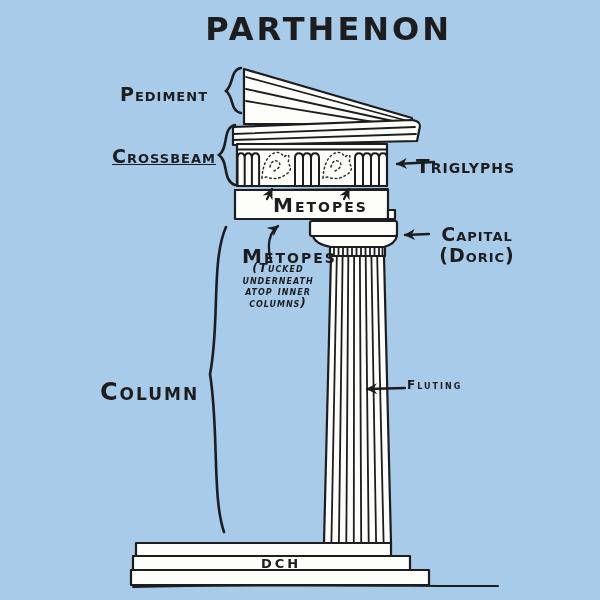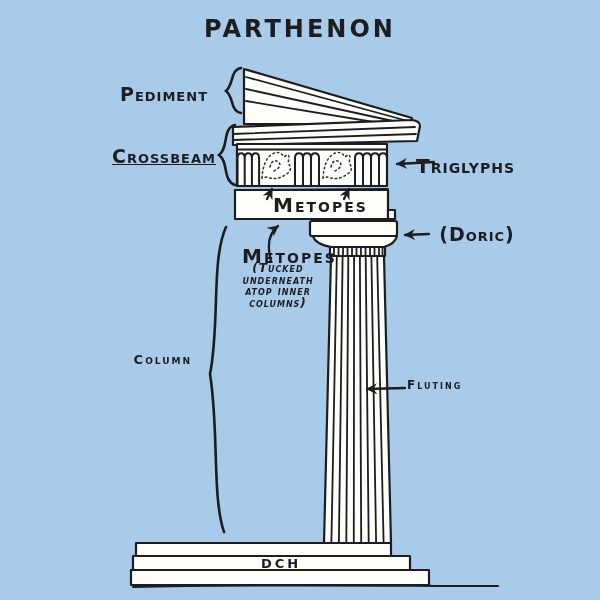--- a/index.html
+++ b/index.html
@@ -26,22 +26,22 @@
     position:absolute;
     font-variant:small-caps;
     font-weight:600;
     letter-spacing:1px;
     white-space:nowrap;
     color:var(--ink);
   }
   .title{
     position:absolute;
     left:148px;top:8px;width:304px;height:42px;
-    font-size:24px;font-weight:800;letter-spacing:3px;
-    text-align:center;line-height:42px;
+    font-size:32px;font-weight:800;letter-spacing:3px;
+    text-align:right;line-height:42px;
     color:var(--ink);
   }
   .r{text-align:right;}
   .c{text-align:center;}
   .note{
     position:absolute;left:217px;top:263px;width:122px;
     font-variant:small-caps;font-weight:600;font-size:12px;
     line-height:11.5px;letter-spacing:1px;text-align:center;
     color:var(--ink);
     font-style:italic;
@@ -148,21 +148,22 @@
   <div class="lbl" style="left:242px;top:244px;font-size:20px;letter-spacing:2px;">Metopes</div>
 
   <div class="note">
     <div>(Tucked</div>
     <div>underneath</div>
     <div>atop inner</div>
     <div>columns)</div>
   </div>
 
   <div class="lbl c" style="left:427px;top:224px;width:100px;font-size:19px;line-height:21px;">
+    <div>Capital</div>
     <div>(Doric)</div>
   </div>
 
-  <div class="lbl r" style="left:100px;top:352px;width:92px;font-size:13px;letter-spacing:2px;">Column</div>
+  <div class="lbl r" style="left:100px;top:378px;width:92px;font-size:24px;letter-spacing:2px;">Column</div>
 
   <div class="lbl" style="left:407px;top:378px;font-size:12px;letter-spacing:2px;">Fluting</div>
 
   <div class="sig">DCH</div>
 </div>
 
 </body></html>

